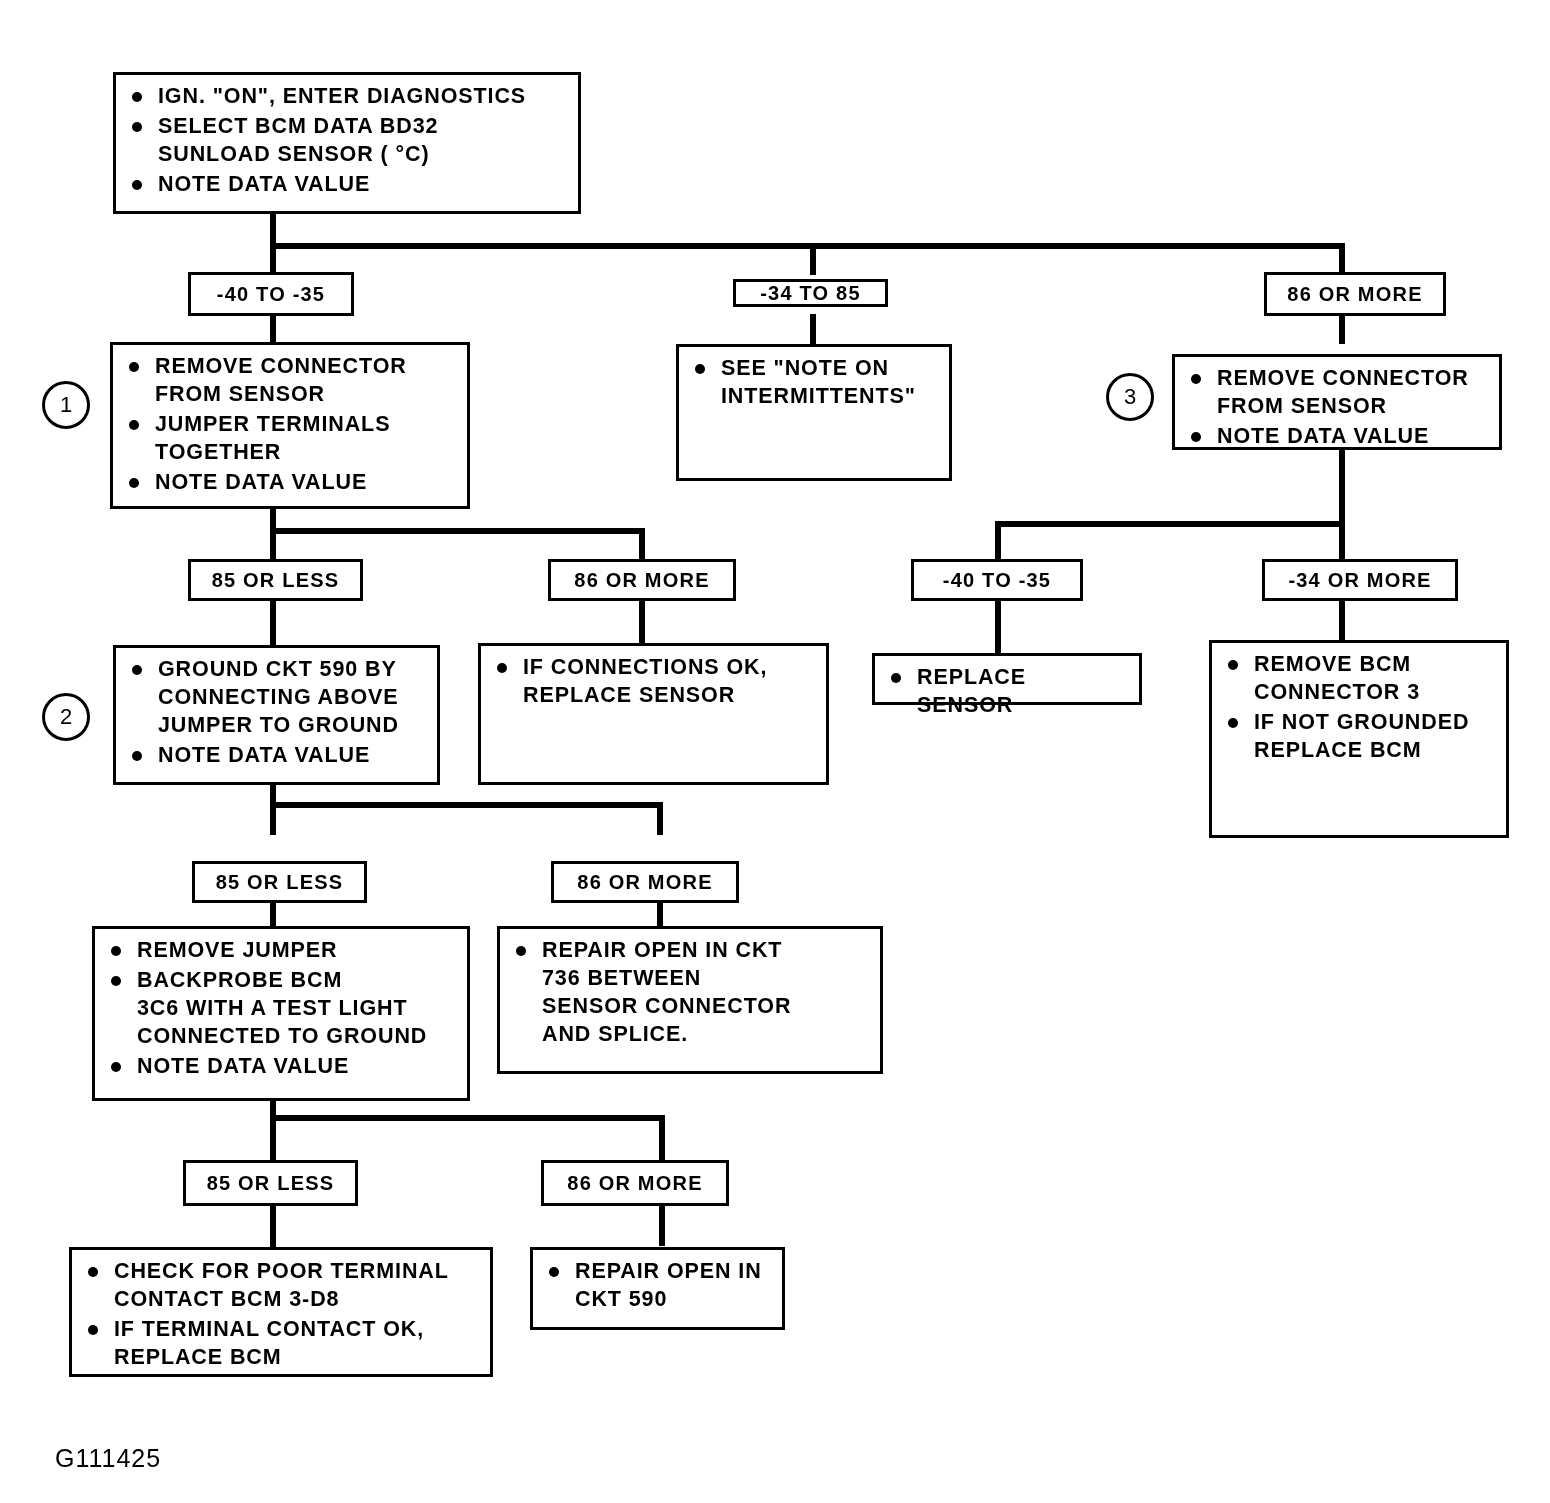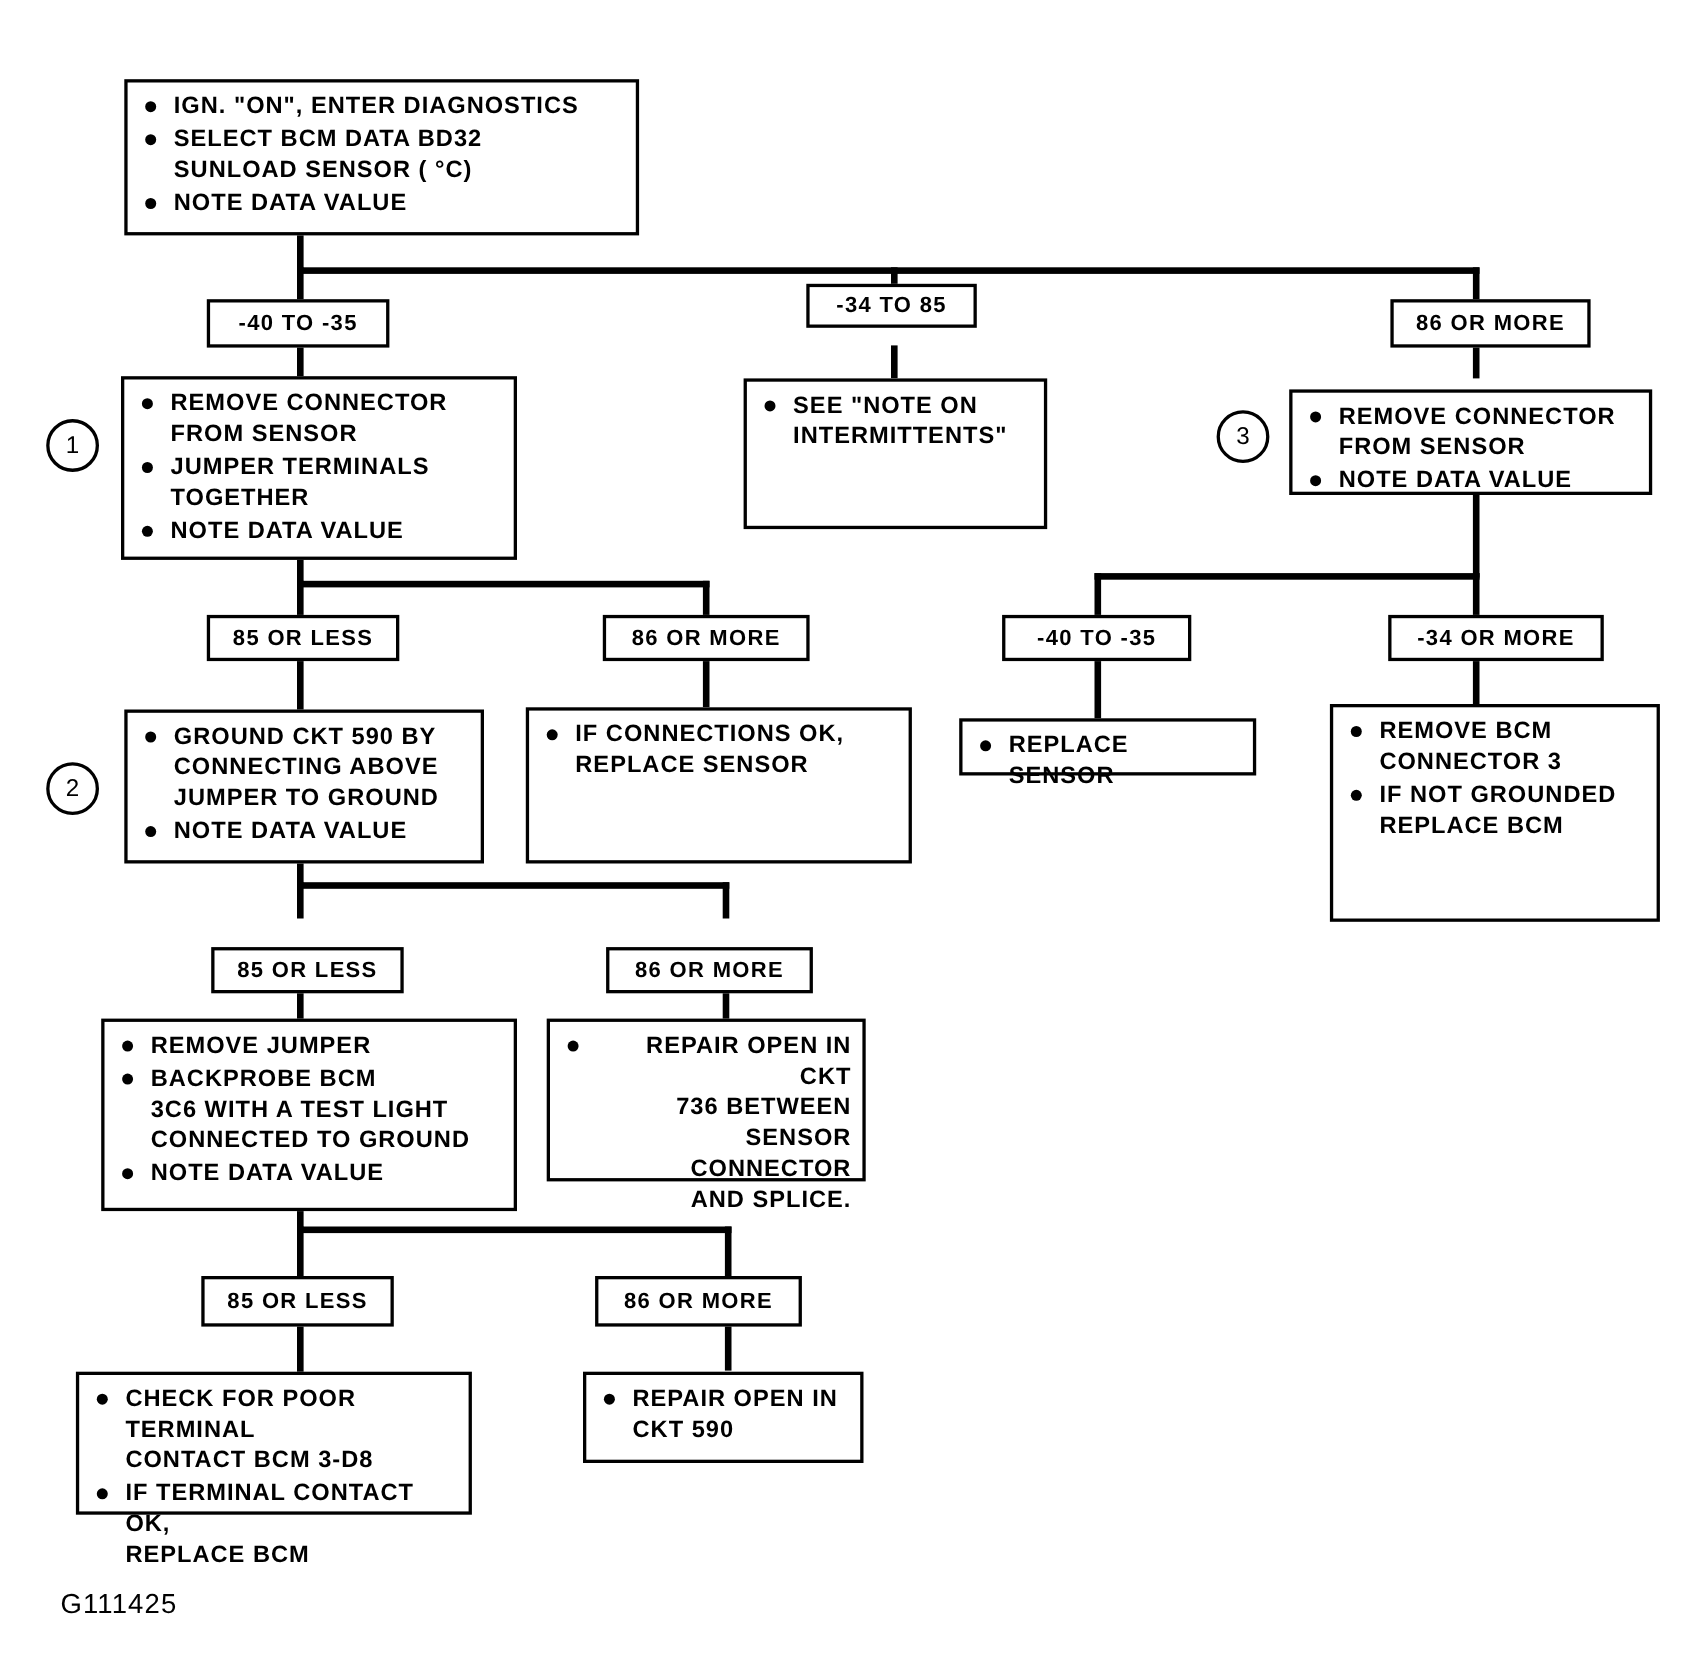--- a/index.html
+++ b/index.html
@@ -123,21 +123,21 @@
 
   <div class="vline" style="left:270px; top:211px; height:36px;"></div>
 
   <div class="hline" style="left:270px; top:243px; width:1075px;"></div>
 
   <div class="vline" style="left:270px; top:243px; height:32px;"></div>
   <div class="vline" style="left:810px; top:243px; height:32px;"></div>
   <div class="vline" style="left:1339px; top:243px; height:32px;"></div>
 
   <div class="label-box" style="left:188px; top:272px; width:166px; height:44px;">-40 TO -35</div>
-  <div class="label-box" style="left:733px; top:258px; width:155px; height:40px;">-34 TO 85</div>
+  <div class="label-box" style="left:733px; top:279px; width:155px; height:28px;">-34 TO 85</div>
   <div class="label-box" style="left:1264px; top:272px; width:182px; height:44px;">86 OR MORE</div>
 
   <div class="vline" style="left:270px; top:314px; height:30px;"></div>
   <div class="vline" style="left:810px; top:314px; height:30px;"></div>
   <div class="vline" style="left:1339px; top:314px; height:30px;"></div>
 
   <div class="circle-marker" style="left:42px; top:381px;">1</div>
   <div class="box" style="left:110px; top:342px; width:360px; height:167px;">
     <ul>
       <li>REMOVE CONNECTOR
@@ -230,41 +230,41 @@
   <div class="box" style="left:92px; top:926px; width:378px; height:175px;">
     <ul>
       <li>REMOVE JUMPER</li>
       <li>BACKPROBE BCM
 3C6 WITH A TEST LIGHT
 CONNECTED TO GROUND</li>
       <li>NOTE DATA VALUE</li>
     </ul>
   </div>
 
-  <div class="box" style="left:497px; top:926px; width:290px; height:148px;text-align:right;">
+  <div class="box" style="left:497px; top:926px; width:386px; height:148px;">
     <ul>
       <li>REPAIR OPEN IN CKT
 736 BETWEEN
 SENSOR CONNECTOR
 AND SPLICE.</li>
     </ul>
   </div>
 
   <div class="vline" style="left:270px; top:1098px; height:22px;"></div>
   <div class="hline" style="left:270px; top:1115px; width:395px;"></div>
   <div class="vline" style="left:270px; top:1115px; height:45px;"></div>
   <div class="vline" style="left:659px; top:1115px; height:45px;"></div>
 
   <div class="label-box" style="left:183px; top:1160px; width:175px; height:46px;">85 OR LESS</div>
   <div class="label-box" style="left:541px; top:1160px; width:188px; height:46px;">86 OR MORE</div>
 
   <div class="vline" style="left:270px; top:1204px; height:48px;"></div>
   <div class="vline" style="left:659px; top:1204px; height:42px;"></div>
 
-  <div class="box" style="left:69px; top:1247px; width:360px; height:130px;">
+  <div class="box" style="left:69px; top:1247px; width:424px; height:130px;">
     <ul>
       <li>CHECK FOR POOR TERMINAL
 CONTACT BCM 3-D8</li>
       <li>IF TERMINAL CONTACT OK,
 REPLACE BCM</li>
     </ul>
   </div>
 
   <div class="box" style="left:530px; top:1247px; width:255px; height:83px;">
     <ul>

